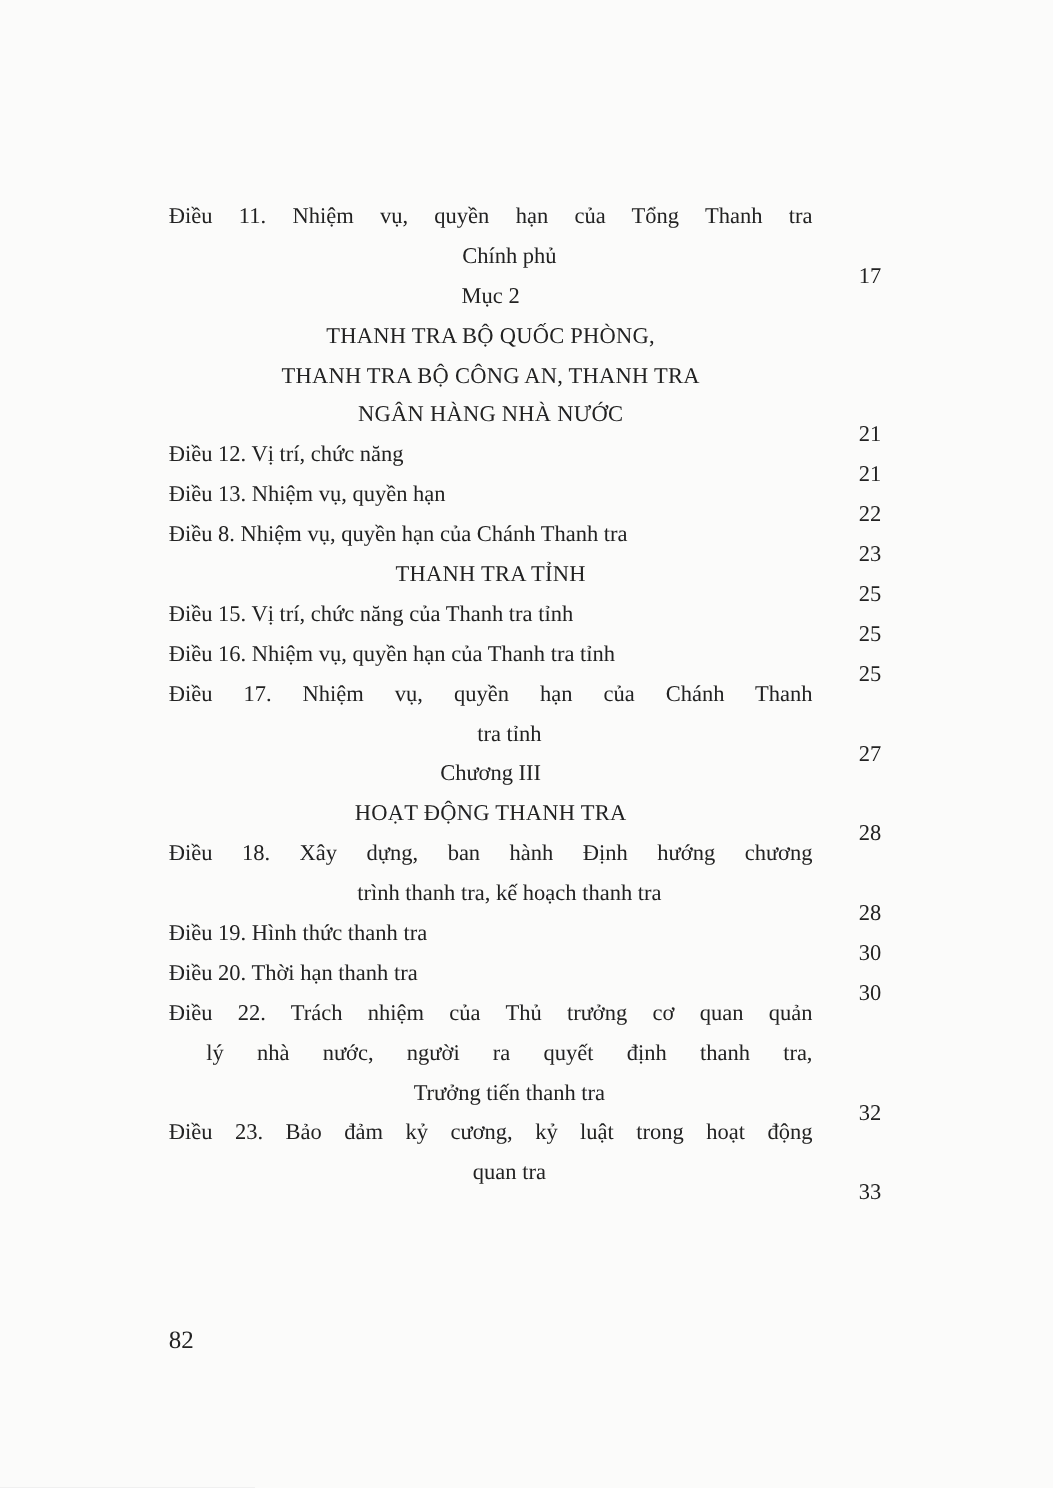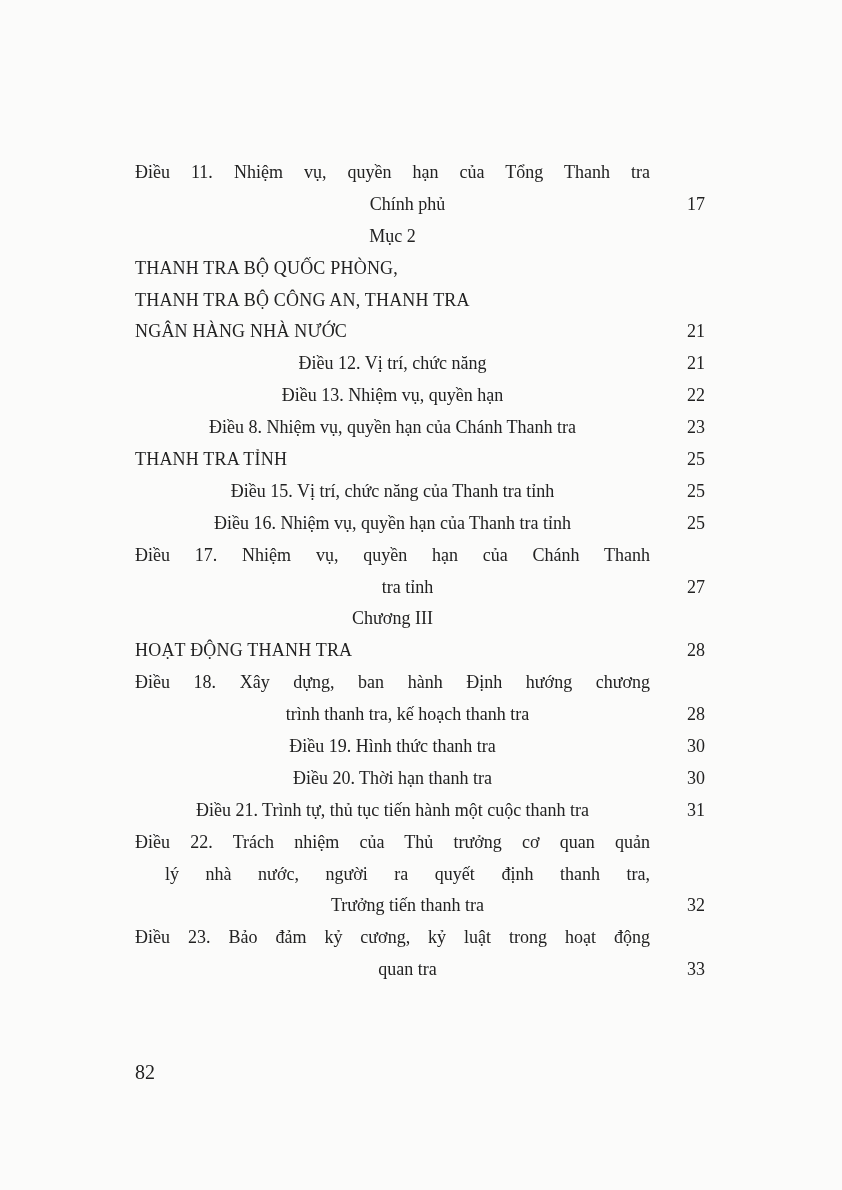--- a/index.html
+++ b/index.html
@@ -31,30 +31,30 @@
     white-space: nowrap;
   }
   
   .row .txt {
     display: block;
     width: 515px;
     white-space: normal;
     overflow: hidden;
     height: 31.9px;
   }
-  .row.entry .txt          { text-align: center; }
+  .row.entry .txt          { text-align: left; }
   .row.entry-justify .txt  { text-align: justify; text-align-last: justify; }
   .row.cont .txt           { padding-left: 30px; width: 485px; text-align: center; }
   .row.cont-justify .txt   { padding-left: 30px; width: 485px; text-align: justify; text-align-last: justify; }
   .row.center-italic .txt  { text-align: center; }
-  .row.center-caps .txt    { text-align: left; letter-spacing: 0.2px; }
+  .row.center-caps .txt    { text-align: center; letter-spacing: 0.2px; }
   .row .pg {
     position: absolute;
     right: 0;
-    top: 0;
+    top: 16px;
     line-height: 31.9px;
     text-align: center;
   }
   .folio {
     position: absolute;
     left: 135px;
     top: 1057px;
     font-size: 20px;
     line-height: 30px;
   }
@@ -130,24 +130,20 @@
         <span class="pg">28</span>
       </div>
       <div class="row entry">
         <span class="txt">Điều 19. Hình thức thanh tra</span>
         <span class="pg">30</span>
       </div>
       <div class="row entry">
         <span class="txt">Điều 20. Thời hạn thanh tra</span>
         <span class="pg">30</span>
       </div>
-      <div class="row entry">
-        <span class="txt">Điều 21. Trình tự, thủ tục tiến hành một cuộc thanh tra</span>
-        <span class="pg">31</span>
-      </div>
       <div class="row entry-justify">
         <span class="txt">Điều 22. Trách nhiệm của Thủ trưởng cơ quan quản</span>
       </div>
       <div class="row cont-justify">
         <span class="txt">lý nhà nước, người ra quyết định thanh tra,</span>
       </div>
       <div class="row cont">
         <span class="txt">Trưởng tiến thanh tra</span>
         <span class="pg">32</span>
       </div>

